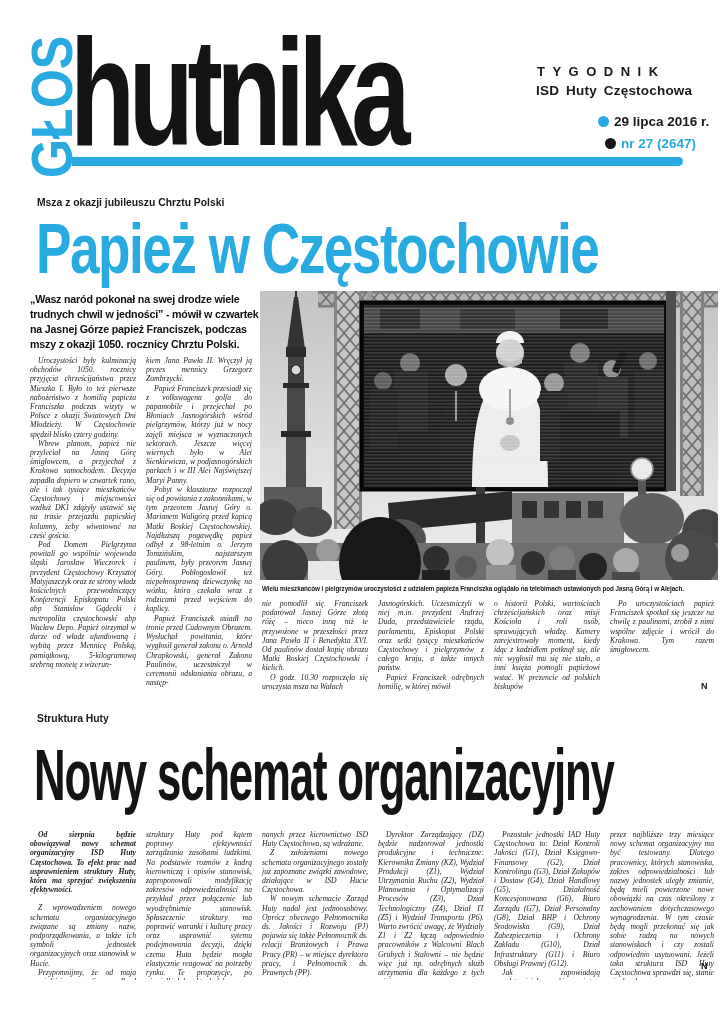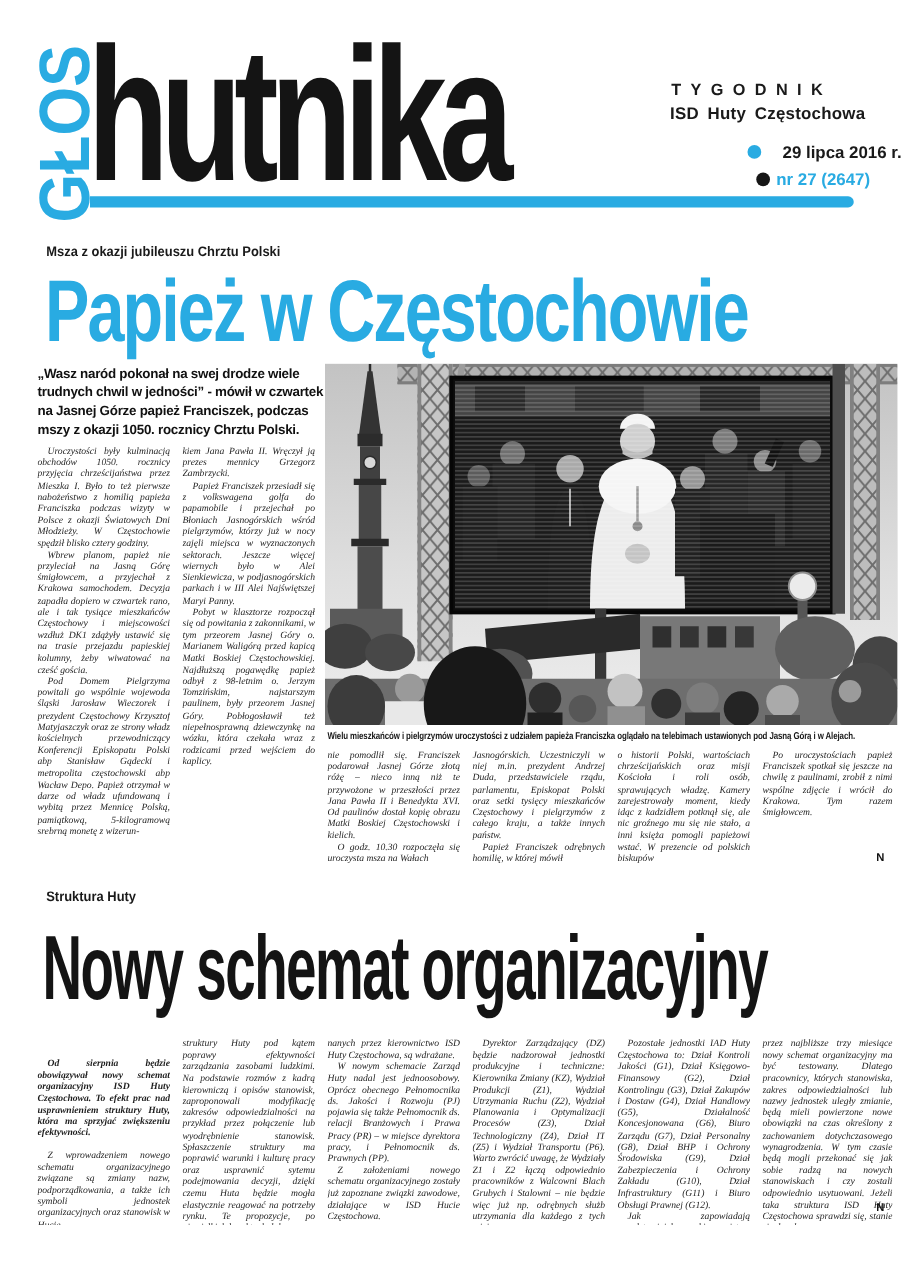--- a/index.html
+++ b/index.html
@@ -21,21 +21,21 @@
     letter-spacing:-9px;transform:scaleX(0.70);transform-origin:0 0;color:#141414;
     white-space:nowrap;
   }
   #masthead-rule{
     left:72px;top:157px;width:611px;height:9px;background:var(--blue);
     border-radius:0 5px 5px 0;
   }
   #weekly{left:537px;top:64px;font-size:13px;font-weight:bold;letter-spacing:7.5px;white-space:nowrap;}
   #publisher{left:536px;top:83px;font-size:13.5px;font-weight:bold;letter-spacing:0.2px;word-spacing:3px;white-space:nowrap;}
   .dateline{display:flex;align-items:center;white-space:nowrap;font-size:13.5px;font-weight:bold;}
-  #dateline1{left:598px;top:114px;gap:12px;}
+  #dateline1{left:598px;top:114px;}
   #dateline2{left:605px;top:136px;}
   .dot{display:inline-block;width:11px;height:11px;border-radius:50%;margin-right:5px;flex:0 0 auto;}
   .dot-blue{background:var(--blue);}
   .dot-black{background:#161616;}
   #issue-text{color:var(--blue);}
 
   
   .kicker{font-size:11px;font-weight:bold;letter-spacing:0px;transform:scaleX(0.94);transform-origin:0 0;white-space:nowrap;}
   #kicker1{left:37px;top:196px;}
   #kicker2{left:37px;top:712px;}
@@ -54,21 +54,21 @@
     white-space:nowrap;transform:scaleX(0.80);transform-origin:0 0;letter-spacing:-0.1px;
   }
 
   
   .col{
     font-family:"Liberation Serif",serif;font-size:7.7px;line-height:9.2px;
     text-align:justify;color:#1d1d1d;overflow:hidden;font-style:italic;
   }
   .para{margin:0;text-indent:8px;}
   .para.cont{text-indent:0;}
-  .para.intro{font-weight:bold;margin-bottom:9px;margin-top:16px;}
+  .para.intro{font-weight:bold;margin-bottom:9px;}
   
   #a1c1{left:30px; top:356px;width:106px;height:336px;}
   #a1c2{left:146px;top:356px;width:106px;height:336px;}
   
   #a1c3{left:262px;top:599px;width:106px;height:99px;}
   #a1c4{left:378px;top:599px;width:106px;height:99px;}
   #a1c5{left:494px;top:599px;width:106px;height:99px;}
   #a1c6{left:610px;top:599px;width:104px;height:99px;}
   
   #a2c1{left:30px; top:830px;width:106px;height:150px;}
@@ -241,52 +241,53 @@
 
 <div class="abs col" id="a1c1">
     <p class="para">Uroczystości były kulminacją obchodów 1050. rocznicy przyjęcia chrześcijaństwa przez Mieszka I. Było to też pierwsze nabożeństwo z homilią papieża Franciszka podczas wizyty w Polsce z okazji Światowych Dni Młodzieży. W Częstochowie spędził blisko cztery godziny.</p>
     <p class="para">Wbrew planom, papież nie przyleciał na Jasną Górę śmigłowcem, a przyjechał z Krakowa samochodem. Decyzja zapadła dopiero w czwartek rano, ale i tak tysiące mieszkańców Częstochowy i miejscowości wzdłuż DK1 zdążyły ustawić się na trasie przejazdu papieskiej kolumny, żeby wiwatować na cześć gościa.</p>
     <p class="para">Pod Domem Pielgrzyma powitali go wspólnie wojewoda śląski Jarosław Wieczorek i prezydent Częstochowy Krzysztof Matyjaszczyk oraz ze strony władz kościelnych przewodniczący Konferencji Episkopatu Polski abp Stanisław Gądecki i metropolita częstochowski abp Wacław Depo. Papież otrzymał w darze od władz ufundowaną i wybitą przez Mennicę Polską, pamiątkową, 5-kilogramową srebrną monetę z wizerun-</p>
   </div>
 <div class="abs col" id="a1c2">
     <p class="para cont">kiem Jana Pawła II. Wręczył ją prezes mennicy Grzegorz Zambrzycki.</p>
     <p class="para">Papież Franciszek przesiadł się z volkswagena golfa do papamobile i przejechał po Błoniach Jasnogórskich wśród pielgrzymów, którzy już w nocy zajęli miejsca w wyznaczonych sektorach. Jeszcze więcej wiernych było w Alei Sienkiewicza, w podjasnogórskich parkach i w III Alei Najświętszej Maryi Panny.</p>
     <p class="para">Pobyt w klasztorze rozpoczął się od powitania z zakonnikami, w tym przeorem Jasnej Góry o. Marianem Waligórą przed kapicą Matki Boskiej Częstochowskiej. Najdłuższą pogawędkę papież odbył z 98-letnim o. Jerzym Tomzińskim, najstarszym paulinem, były przeorem Jasnej Góry. Pobłogosławił też niepełnosprawną dziewczynkę na wózku, która czekała wraz z rodzicami przed wejściem do kaplicy.</p>
+    <p class="para">Papież Franciszek usiadł na tronie przed Cudownym Obrazem. Wysłuchał powitania, które wygłosił generał zakonu o. Arnold Chrapkowski, generał Zakonu Paulinów, uczestniczył w ceremonii odsłaniania obrazu, a następ-</p>
   </div>
 <div class="abs col" id="a1c3">
     <p class="para cont">nie pomodlił się. Franciszek podarował Jasnej Górze złotą różę – nieco inną niż te przywożone w przeszłości przez Jana Pawła II i Benedykta XVI. Od paulinów dostał kopię obrazu Matki Boskiej Częstochowski i kielich.</p>
     <p class="para">O godz. 10.30 rozpoczęła się uroczysta msza na Wałach</p>
   </div>
 <div class="abs col" id="a1c4">
     <p class="para cont">Jasnogórskich. Uczestniczyli w niej m.in. prezydent Andrzej Duda, przedstawiciele rządu, parlamentu, Episkopat Polski oraz setki tysięcy mieszkańców Częstochowy i pielgrzymów z całego kraju, a także innych państw.</p>
     <p class="para">Papież Franciszek odrębnych homilię, w której mówił</p>
   </div>
 <div class="abs col" id="a1c5">
-    <p class="para cont">o historii Polski, wartościach chrześcijańskich oraz misji Kościoła i roli osób, sprawujących władzę. Kamery zarejestrowały moment, kiedy idąc z kadzidłem potknął się, ale nic groźnego mu się nie stało, a inni księża pomogli papieżowi wstać. W prezencie od polskich biskupów</p>
+    <p class="para cont">o historii Polski, wartościach chrześcijańskich oraz misji Kościoła i roli osób, sprawujących władzę. Kamery zarejestrowały moment, kiedy idąc z kadzidłem potknął się, ale nic wygłosił mu się nie stało, a inni księża pomogli papieżowi wstać. W prezencie od polskich biskupów</p>
   </div>
 <div class="abs col" id="a1c6">
     <p class="para">Po uroczystościach papież Franciszek spotkał się jeszcze na chwilę z paulinami, zrobił z nimi wspólne zdjęcie i wrócił do Krakowa. Tym razem śmigłowcem.</p>
   </div>
 <div class="abs end-mark" id="end1">N</div>
 
 <div class="abs kicker" id="kicker2">Struktura Huty</div>
 <div class="abs headline" id="headline2">Nowy schemat organizacyjny</div>
 
 <div class="abs col" id="a2c1">
     <p class="para intro">Od sierpnia będzie obowiązywał nowy schemat organizacyjny ISD Huty Częstochowa. To efekt prac nad usprawnieniem struktury Huty, która ma sprzyjać zwiększeniu efektywności.</p>
     <p class="para">Z wprowadzeniem nowego schematu organizacyjnego związane są zmiany nazw, podporządkowania, a także ich symboli jednostek organizacyjnych oraz stanowisk w Hucie.</p>
     <p class="para">Przypomnijmy, że od maja specjaliści z firmy Brad Consulting prowadzili analizy</p>
   </div>
 <div class="abs col" id="a2c2">
     <p class="para cont">struktury Huty pod kątem poprawy efektywności zarządzania zasobami ludzkimi. Na podstawie rozmów z kadrą kierowniczą i opisów stanowisk, zaproponowali modyfikację zakresów odpowiedzialności na przykład przez połączenie lub wyodrębnienie stanowisk. Spłaszczenie struktury ma poprawić warunki i kulturę pracy oraz usprawnić sytemu podejmowania decyzji, dzięki czemu Huta będzie mogła elastycznie reagować na potrzeby rynku. Te propozycje, po niewielkich korektach doko-</p>
   </div>
 <div class="abs col" id="a2c3">
     <p class="para cont">nanych przez kierownictwo ISD Huty Częstochowa, są wdrażane.</p>
+    <p class="para">Z założeniami nowego schematu organizacyjnego zostały już zapoznane związki zawodowe, działające w ISD Hucie Częstochowa.</p>
     <p class="para">W nowym schemacie Zarząd Huty nadal jest jednoosobowy. Oprócz obecnego Pełnomocnika ds. Jakości i Rozwoju (PJ) pojawia się także Pełnomocnik ds. relacji Branżowych i Prawa Pracy (PR) – w miejsce dyrektora pracy, i Pełnomocnik ds. Prawnych (PP).</p>
-    <p class="para">Z założeniami nowego schematu organizacyjnego zostały już zapoznane związki zawodowe, działające w ISD Hucie Częstochowa.</p>
   </div>
 <div class="abs col" id="a2c4">
     <p class="para">Dyrektor Zarządzający (DZ) będzie nadzorował jednostki produkcyjne i techniczne: Kierownika Zmiany (KZ), Wydział Produkcji (Z1), Wydział Utrzymania Ruchu (Z2), Wydział Planowania i Optymalizacji Procesów (Z3), Dział Technologiczny (Z4), Dział IT (Z5) i Wydział Transportu (P6). Warto zwrócić uwagę, że Wydziały Z1 i Z2 łączą odpowiednio pracowników z Walcowni Blach Grubych i Stalowni – nie będzie więc już np. odrębnych służb utrzymania dla każdego z tych miejsc.</p>
   </div>
 <div class="abs col" id="a2c5">
     <p class="para">Pozostałe jednostki IAD Huty Częstochowa to: Dział Kontroli Jakości (G1), Dział Księgowo-Finansowy (G2), Dział Kontrolingu (G3), Dział Zakupów i Dostaw (G4), Dział Handlowy (G5), Działalność Koncesjonowana (G6), Biuro Zarządu (G7), Dział Personalny (G8), Dział BHP i Ochrony Środowiska (G9), Dział Zabezpieczenia i Ochrony Zakładu (G10), Dział Infrastruktury (G11) i Biuro Obsługi Prawnej (G12).</p>
     <p class="para">Jak zapowiadają przedstawiciele kierownictwa Huty,</p>
   </div>
 <div class="abs col" id="a2c6">
     <p class="para cont">przez najbliższe trzy miesiące nowy schemat organizacyjny ma być testowany. Dlatego pracownicy, których stanowiska, zakres odpowiedzialności lub nazwy jednostek uległy zmianie, będą mieli powierzone nowe obowiązki na czas określony z zachowaniem dotychczasowego wynagrodzenia. W tym czasie będą mogli przekonać się jak sobie radzą na nowych stanowiskach i czy zostali odpowiednio usytuowani. Jeżeli taka struktura ISD Huty Częstochowa sprawdzi się, stanie się docelową.</p>

